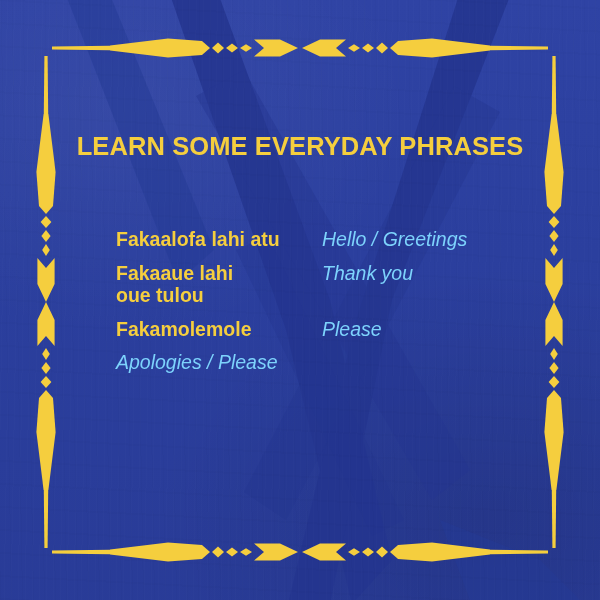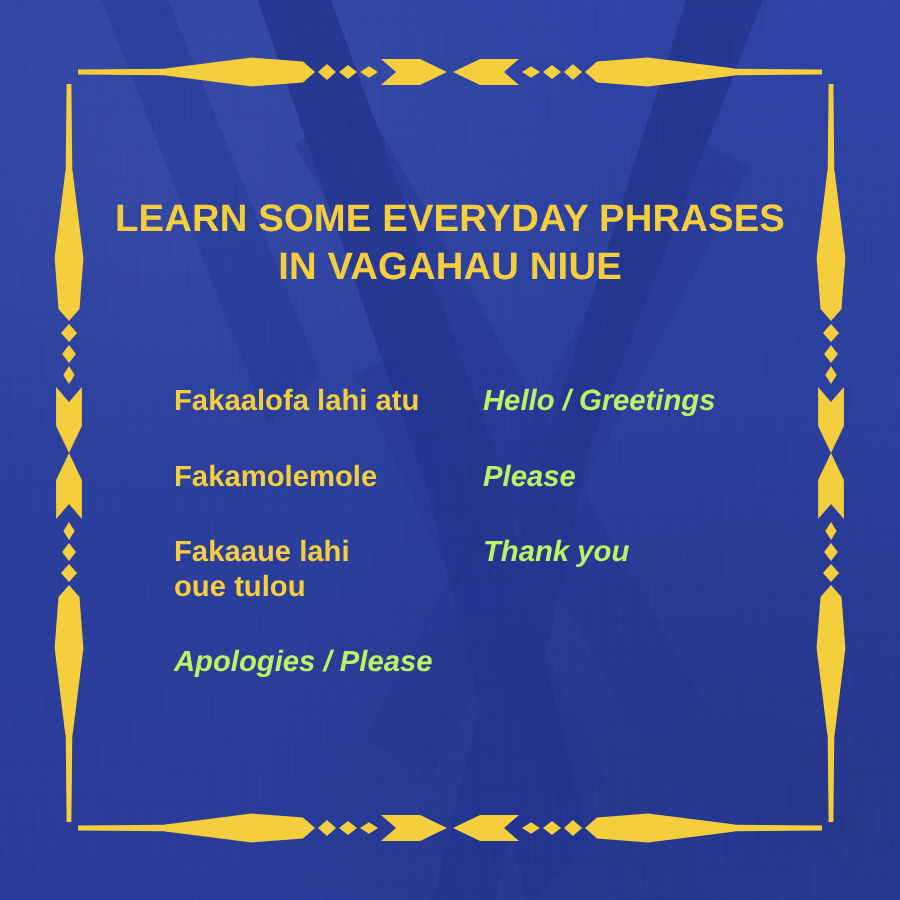--- a/index.html
+++ b/index.html
@@ -82,37 +82,36 @@
   .phrase-table {
     position: absolute;
     left: 116px;
     top: 228px;
     width: 420px;
   }
   .phrase-row {
     display: flex;
     align-items: flex-start;
     margin-bottom: 11px;
-    margin-top: 28px;
   }
   .phrase-row:last-child { margin-bottom: 0; }
 
   .niuean {
     width: 206px;
     flex: 0 0 206px;
     color: #f5ce3e;
     font-weight: bold;
     font-size: 19.5px;
     line-height: 22.5px;
   }
   .english {
     flex: 1 1 auto;
-    color: #bef264;
+    color: #7dd3fc;
     font-style: italic;
-    font-weight: bold;
+    font-weight: normal;
     font-size: 19.5px;
     line-height: 22.5px;
   }
   .niuean .l2 { display: block; }
 </style>
 </head>
 <body>
 
 <div id="poster">
 
@@ -186,47 +185,46 @@
       <g transform="translate(554,548) rotate(-90) scale(1,-1)">
           <use href="#orn-half"></use>
         </g>
     </g>
   </svg>
 
   <div class="content">
 
     <div class="title-block">
       <div class="title-line">LEARN SOME EVERYDAY PHRASES</div>
-      <div class="title-line">IN VAGAHAU NIUE</div>
     </div>
 
     <div class="phrase-table">
 
       <div class="phrase-row">
         <div class="niuean">
           <span>Fakaalofa lahi atu</span>
         </div>
         <div class="english">Hello / Greetings</div>
-      </div>
-
-      <div class="phrase-row">
-        <div class="niuean">
-          <span>Fakamolemole</span>
-        </div>
-        <div class="english">Please</div>
       </div>
 
       <div class="phrase-row">
         <div class="niuean">
           <span>Fakaaue lahi</span>
           <span class="l2">oue tulou</span>
         </div>
         <div class="english">Thank you</div>
       </div>
 
       <div class="phrase-row">
+        <div class="niuean">
+          <span>Fakamolemole</span>
+        </div>
+        <div class="english">Please</div>
+      </div>
+
+      <div class="phrase-row">
         <div class="english">Apologies / Please</div>
       </div>
 
 
     </div>
   </div>
 </div>
 
 </body></html>

